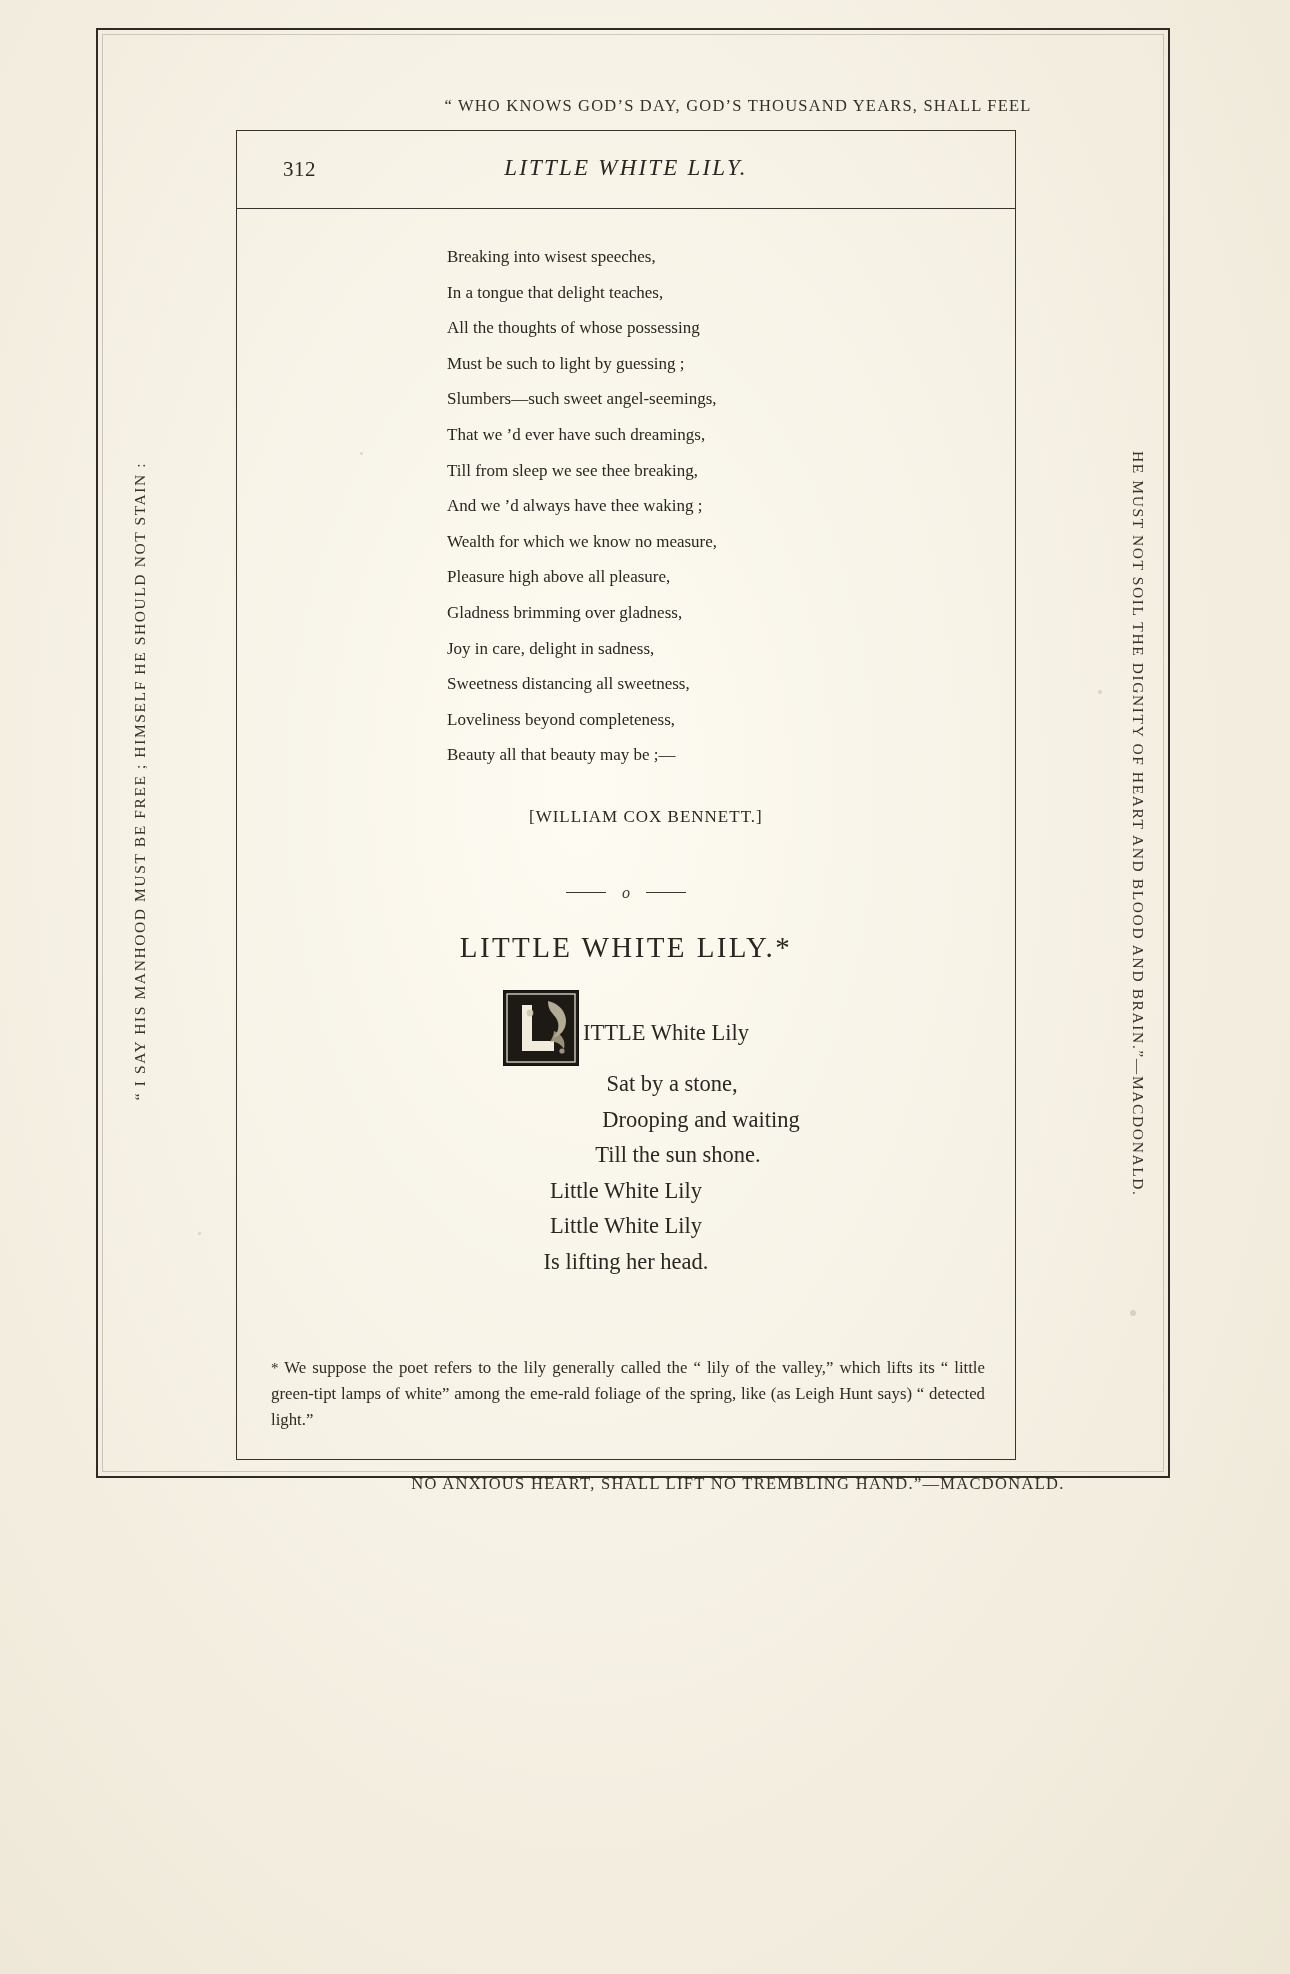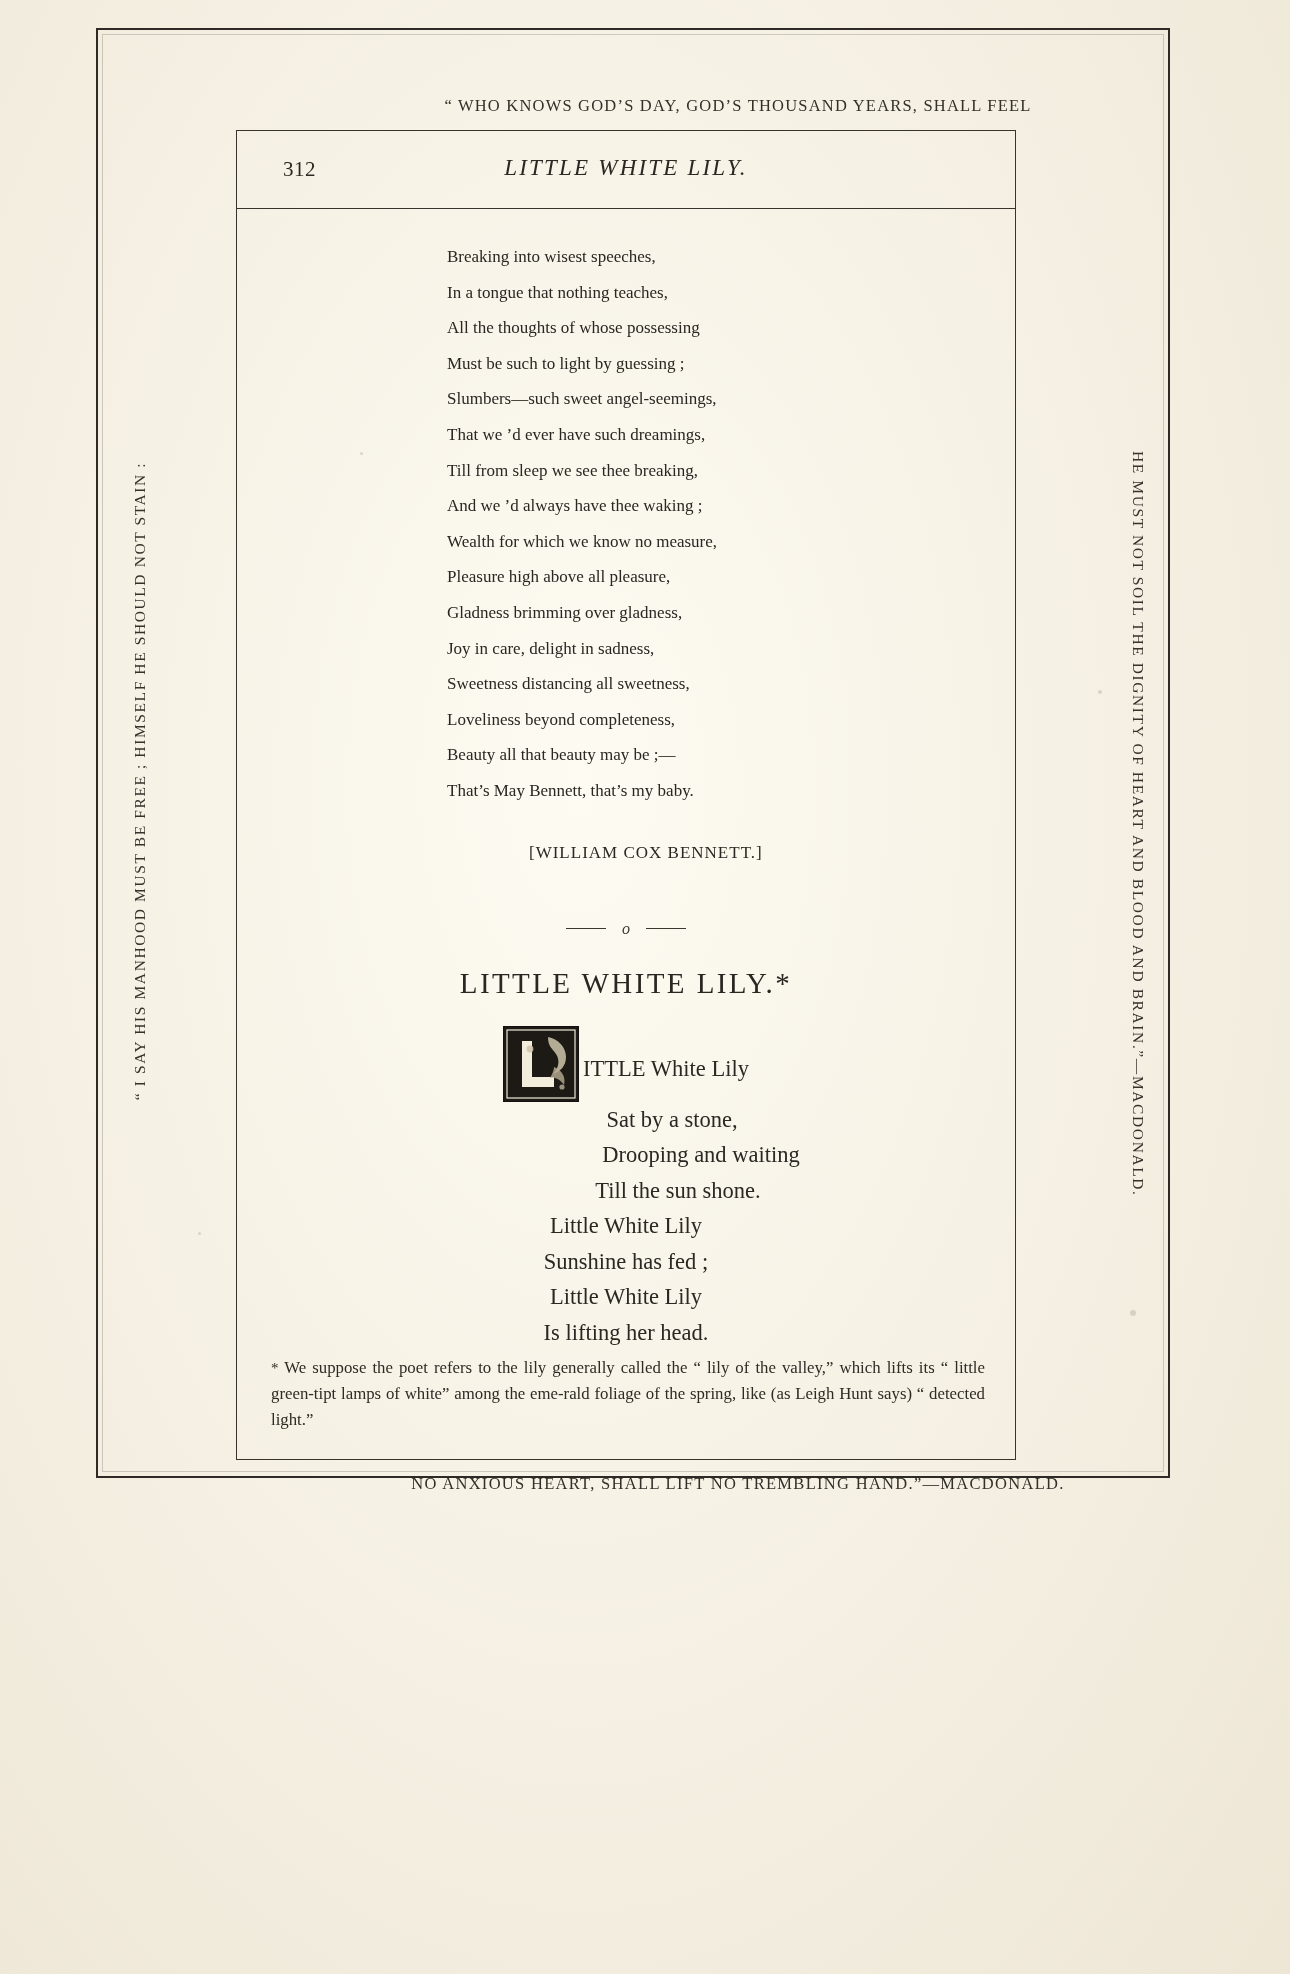--- a/index.html
+++ b/index.html
@@ -287,35 +287,34 @@
 
       <div class="folio-row">
         <div class="folio">312</div>
         <div class="head-title">LITTLE WHITE LILY.</div>
       </div>
 
       <div class="body-area">
 
         <div class="verse-block">
           <div class="verse-line">Breaking into wisest speeches,</div>
-          <div class="verse-line">In a tongue that nothing teaches,</div>
+          <div class="verse-line">In a tongue that delight teaches,</div>
           <div class="verse-line">All the thoughts of whose possessing</div>
           <div class="verse-line">Must be such to light by guessing ;</div>
           <div class="verse-line">Slumbers—such sweet angel-seemings,</div>
           <div class="verse-line">That we ’d ever have such dreamings,</div>
           <div class="verse-line">Till from sleep we see thee breaking,</div>
           <div class="verse-line">And we ’d always have thee waking ;</div>
           <div class="verse-line">Wealth for which we know no measure,</div>
           <div class="verse-line">Pleasure high above all pleasure,</div>
           <div class="verse-line">Gladness brimming over gladness,</div>
           <div class="verse-line">Joy in care, delight in sadness,</div>
           <div class="verse-line">Sweetness distancing all sweetness,</div>
           <div class="verse-line">Loveliness beyond completeness,</div>
           <div class="verse-line">Beauty all that beauty may be ;—</div>
-          <div class="verse-line">That’s May Bennett, that’s my baby.</div>
         </div>
 
         <div class="attribution">[William Cox Bennett.]</div>
 
         <div class="ornament">
           <span class="rule-l"></span>
           <span class="dot">o</span>
           <span class="rule-r"></span>
         </div>
 
@@ -332,21 +331,20 @@
                 <path d="M50 40 c8 3 12 10 10 18 c-4 -6 -9 -8 -14 -7 c2 -4 4 -7 4 -11 Z" fill="#b9ae92" opacity="0.8"></path>
                 <circle cx="26" cy="22" r="3.4" fill="#cfc6ac" opacity="0.9"></circle>
                 <circle cx="58" cy="60" r="2.6" fill="#cfc6ac" opacity="0.7"></circle>
               </svg>
             </span><span>ITTLE  White Lily</span>
           </div>
           <div class="verse-line l-ind-1">Sat by a stone,</div>
           <div class="verse-line l-ind-2">Drooping and waiting</div>
           <div class="verse-line l-ind-3">Till the sun shone.</div>
           <div class="verse-line l-ind-4">Little White Lily</div>
-          <div class="verse-line l-ind-4">Sunshine has fed ;</div>
           <div class="verse-line l-ind-4">Little White Lily</div>
           <div class="verse-line l-ind-4">Is lifting her head.</div>
         </div>
 
       </div>
 
       <div class="footnote">
         <span class="star">*</span>
         <span>We suppose the poet refers to the lily generally called the  “ lily of the valley,” which lifts its  “ little green-tipt lamps  of  white” among the eme-rald foliage of the spring, like (as Leigh Hunt says)  “ detected light.”</span>
       </div>

